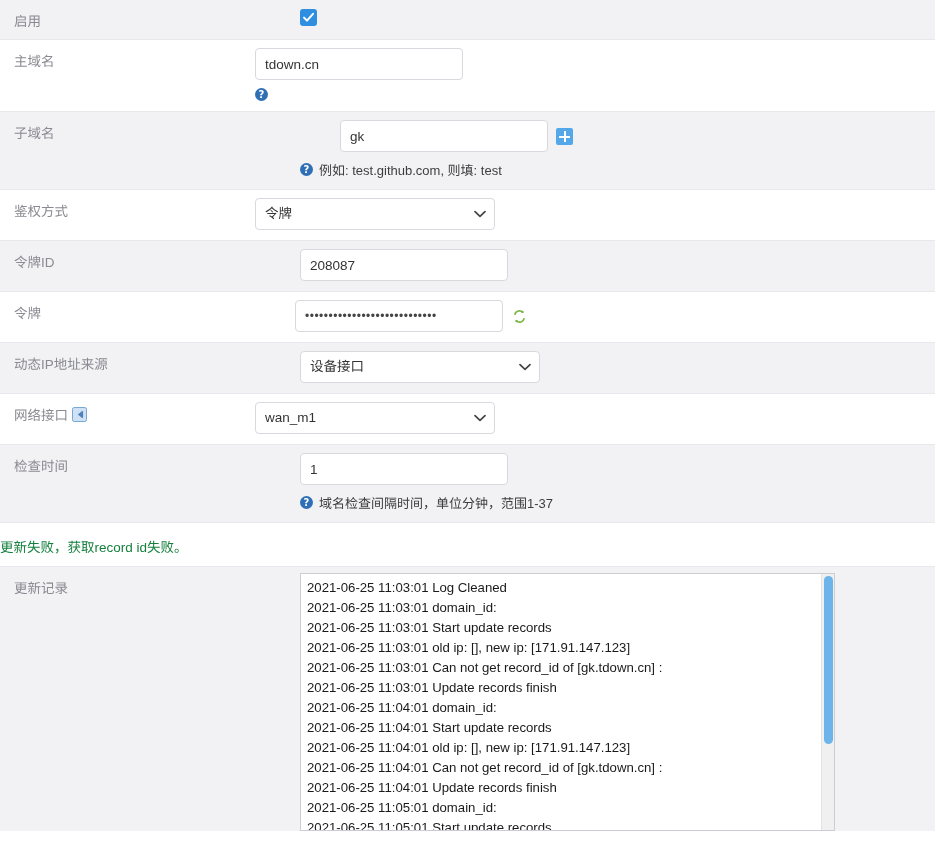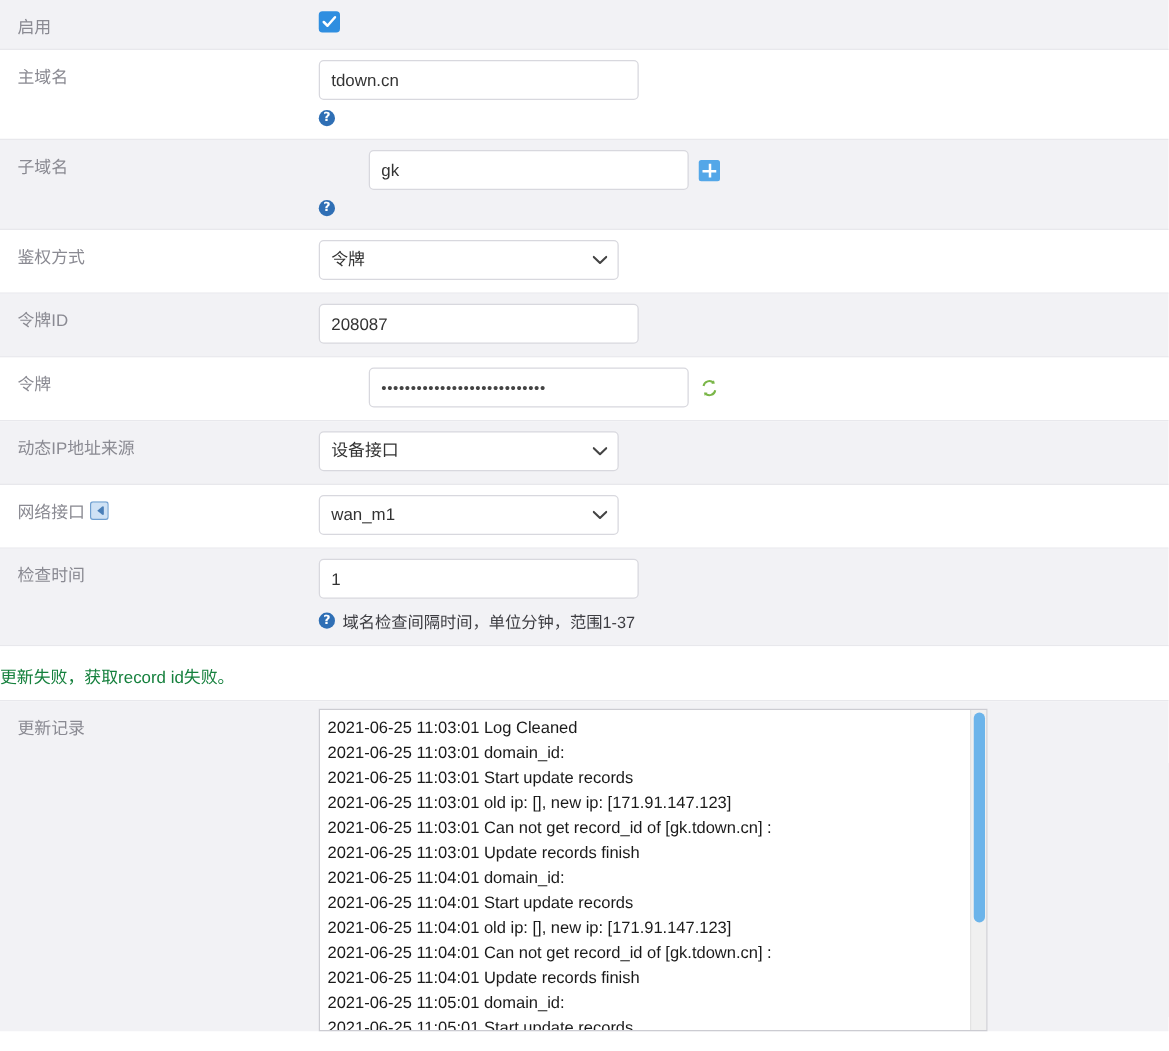--- a/index.html
+++ b/index.html
@@ -21,21 +21,21 @@
   }
 
   .row {
     display: flex;
     align-items: flex-start;
     width: 935px;
     padding: 0;
     border-bottom: 1px solid #e8e8ec;
     background: #ffffff;
   }
-  .row.alt { background: #f2f2f5; }
+  .row.alt { background: #f2f2f5; gap: 45px; }
 
   .row-label {
     width: 255px;
     flex: 0 0 255px;
     padding-left: 14px;
     padding-top: 13px;
     color: #8a8a92;
     font-size: 13.5px;
     line-height: 18px;
     white-space: nowrap;
@@ -54,21 +54,21 @@
     border-radius: 3px;
     background: #2f8ee0;
     position: relative;
     display: inline-block;
     margin-top: 1px;
     cursor: pointer;
   }
   .checkbox svg { position: absolute; left: 2px; top: 2px; }
 
   .text-input {
-    width: 256px;
+    width: 208px;
     height: 32px;
     border: 1px solid #d8d8de;
     border-radius: 4px;
     background: #fff;
     padding: 0 9px;
     font-family: "Liberation Sans", "DejaVu Sans", sans-serif;
     font-size: 13.5px;
     color: #333;
     line-height: 30px;
     outline: none;
@@ -217,20 +217,21 @@
 
   <div class="row alt">
     <div class="row-label">子域名</div>
     <div class="row-field">
       <div class="field-line">
         <input class="text-input" type="text" value="gk" style="">
         <span class="plus-btn"></span>
       </div>
       <div class="hint">
         <span class="hint-icon">?</span>
+        <span>例如: test.github.com, 则填: test</span>
       </div>
     </div>
   </div>
 
   <div class="row">
     <div class="row-label">鉴权方式</div>
     <div class="row-field">
       <div class="select">
         <span>令牌</span>
         <span class="chev">

